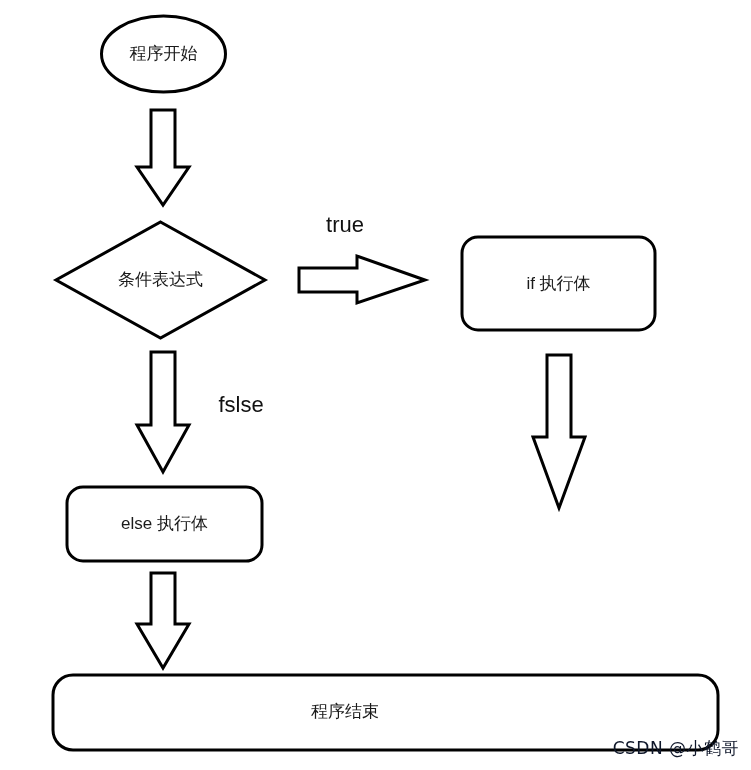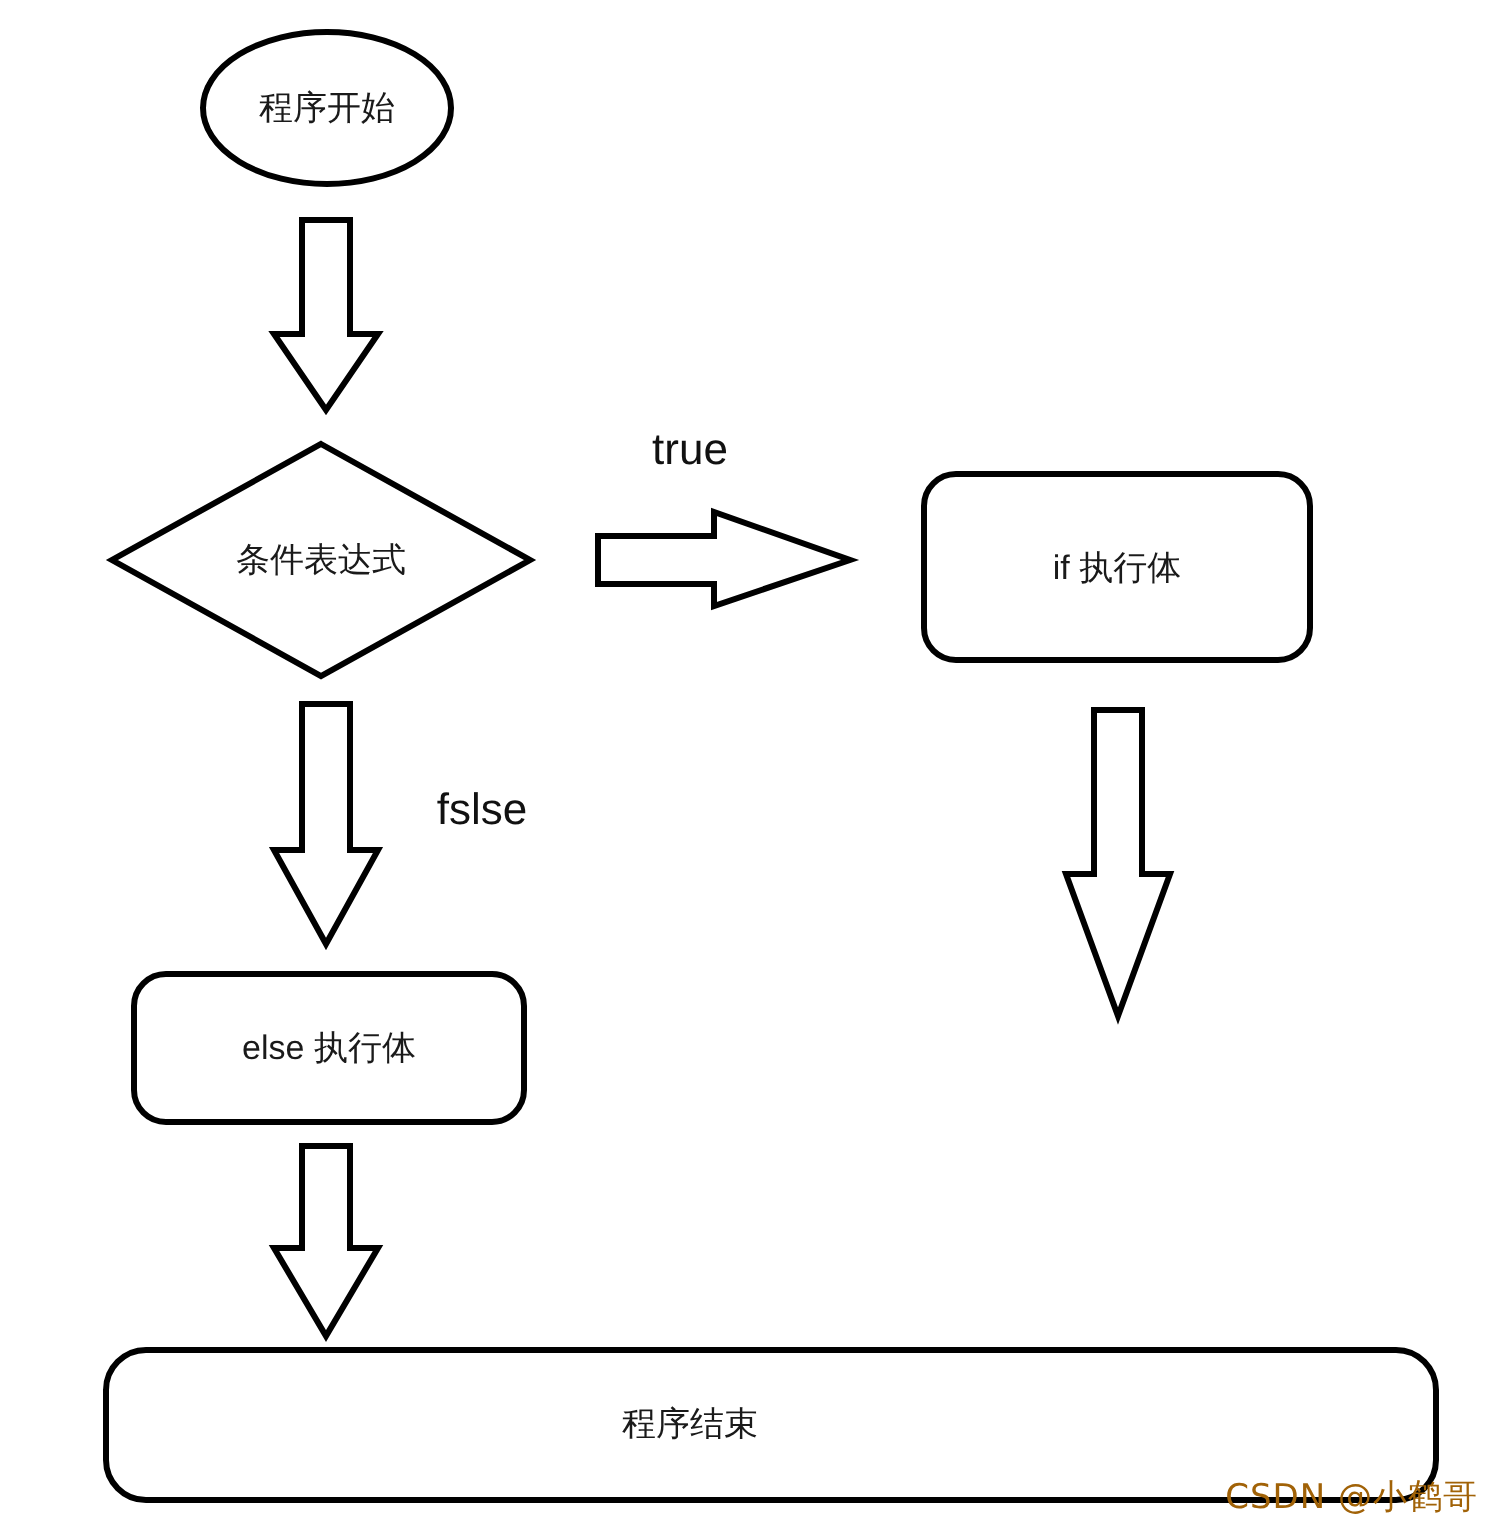--- a/index.html
+++ b/index.html
@@ -49,21 +49,21 @@
     fill: #111111;
     text-anchor: middle;
     dominant-baseline: middle;
   }
   .watermark {
     position: absolute;
     right: 12px;
     bottom: 10px;
     font-family: "DejaVu Sans", "Liberation Sans", sans-serif;
     font-size: 17px;
-    color: #a16207;
+    color: #0f172a;
     letter-spacing: 0.5px;
     white-space: nowrap;
     user-select: none;
   }
 </style>
 </head>
 <body>
 
 <div id="canvas">
 

